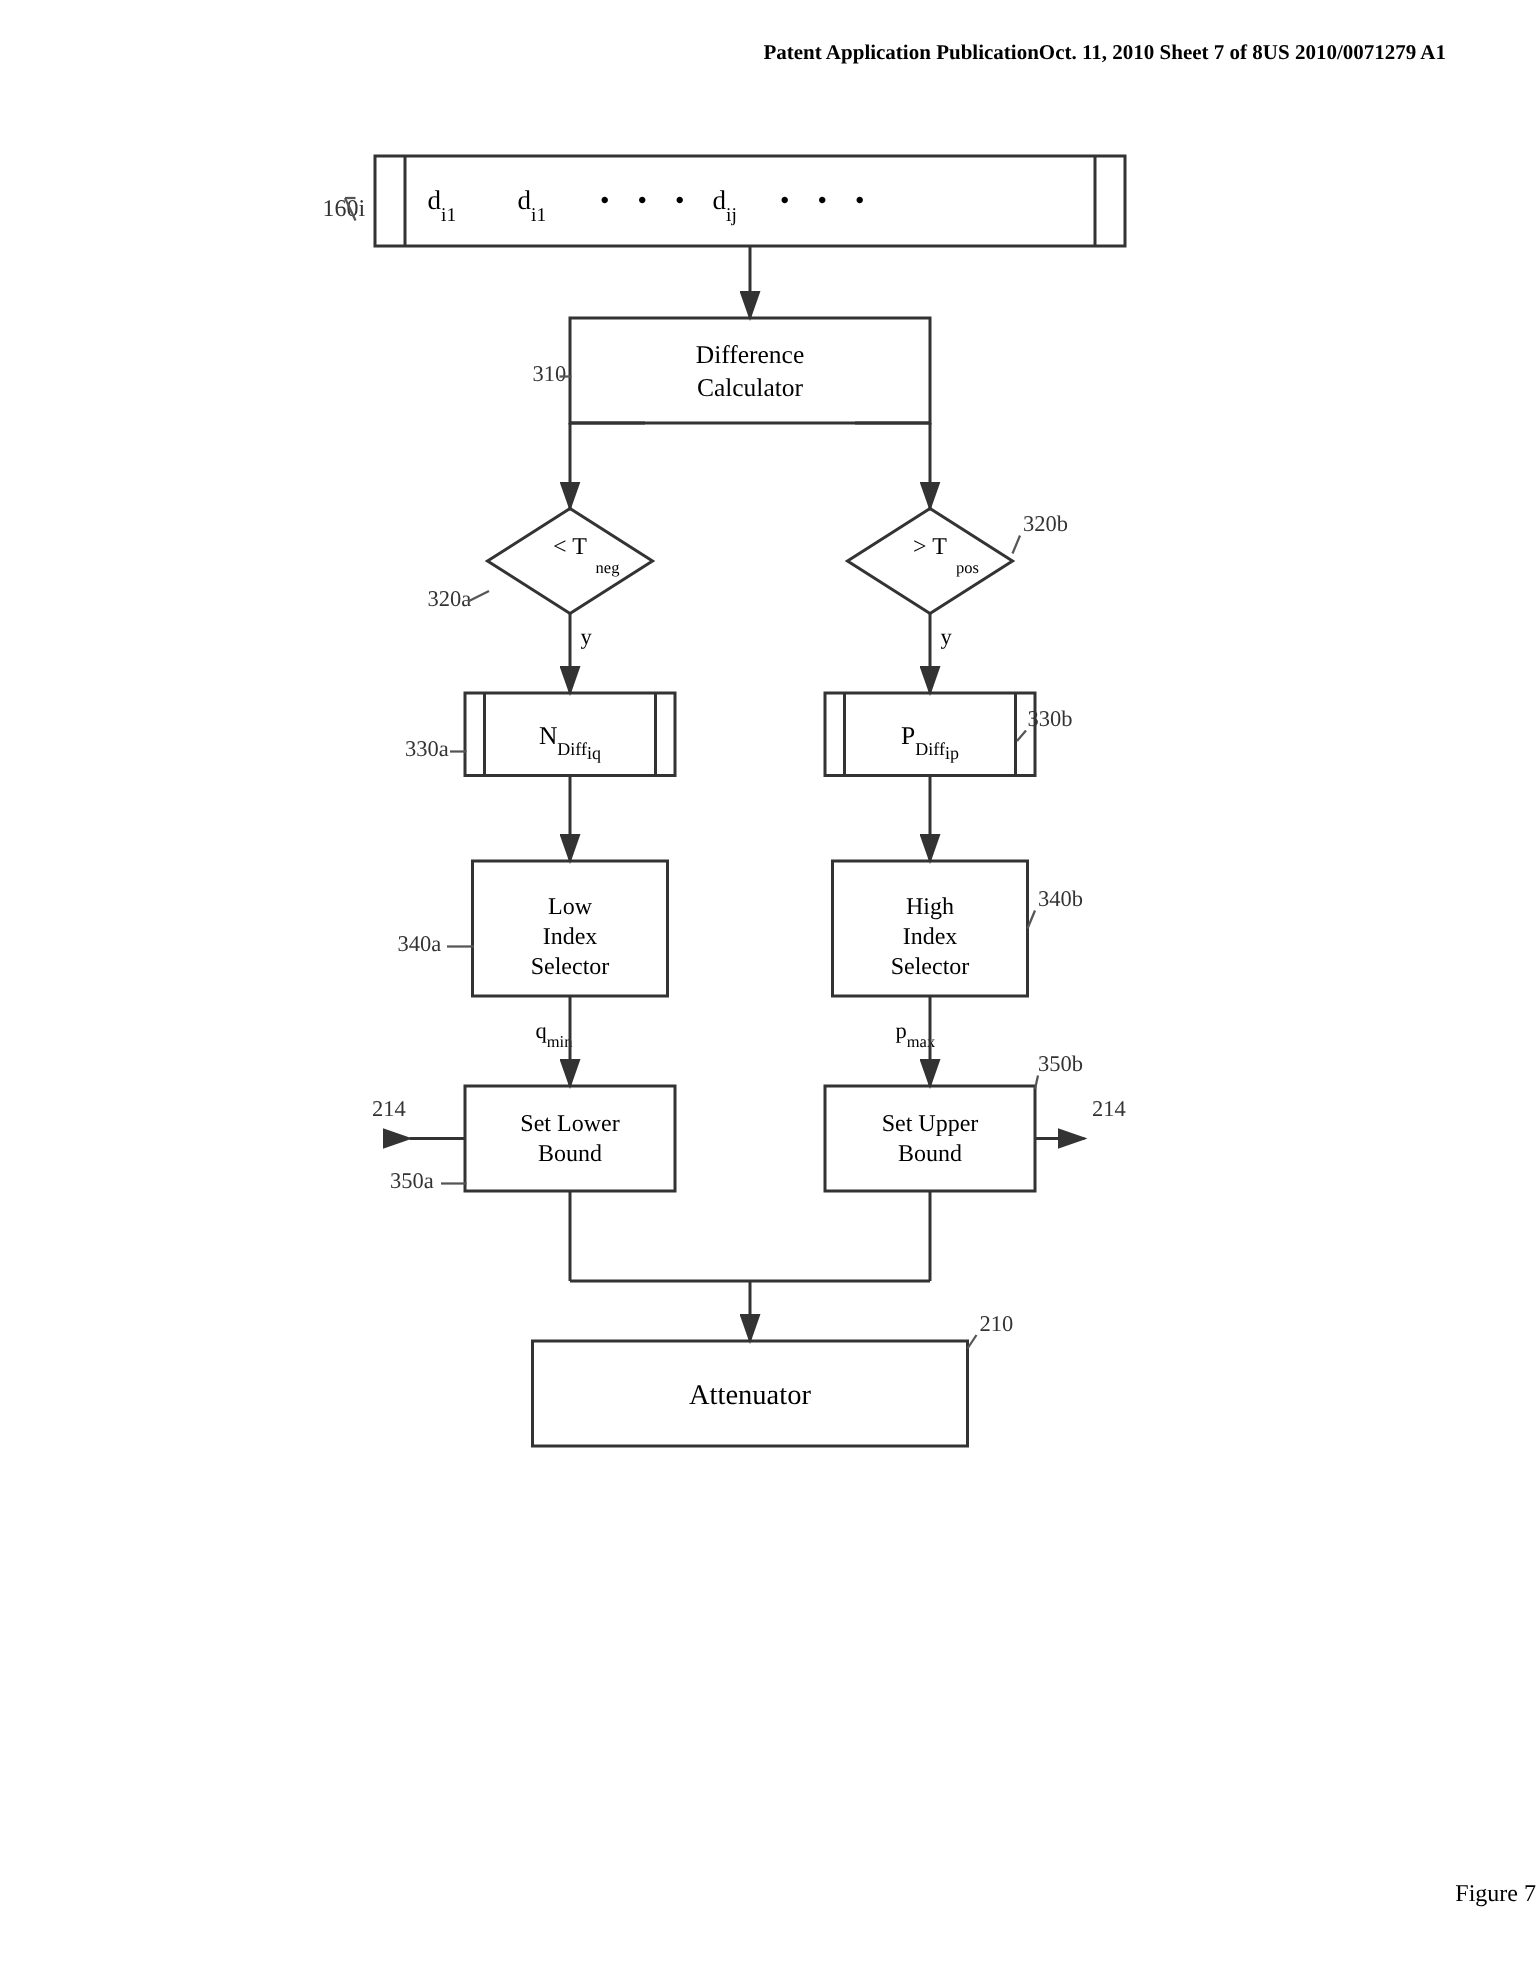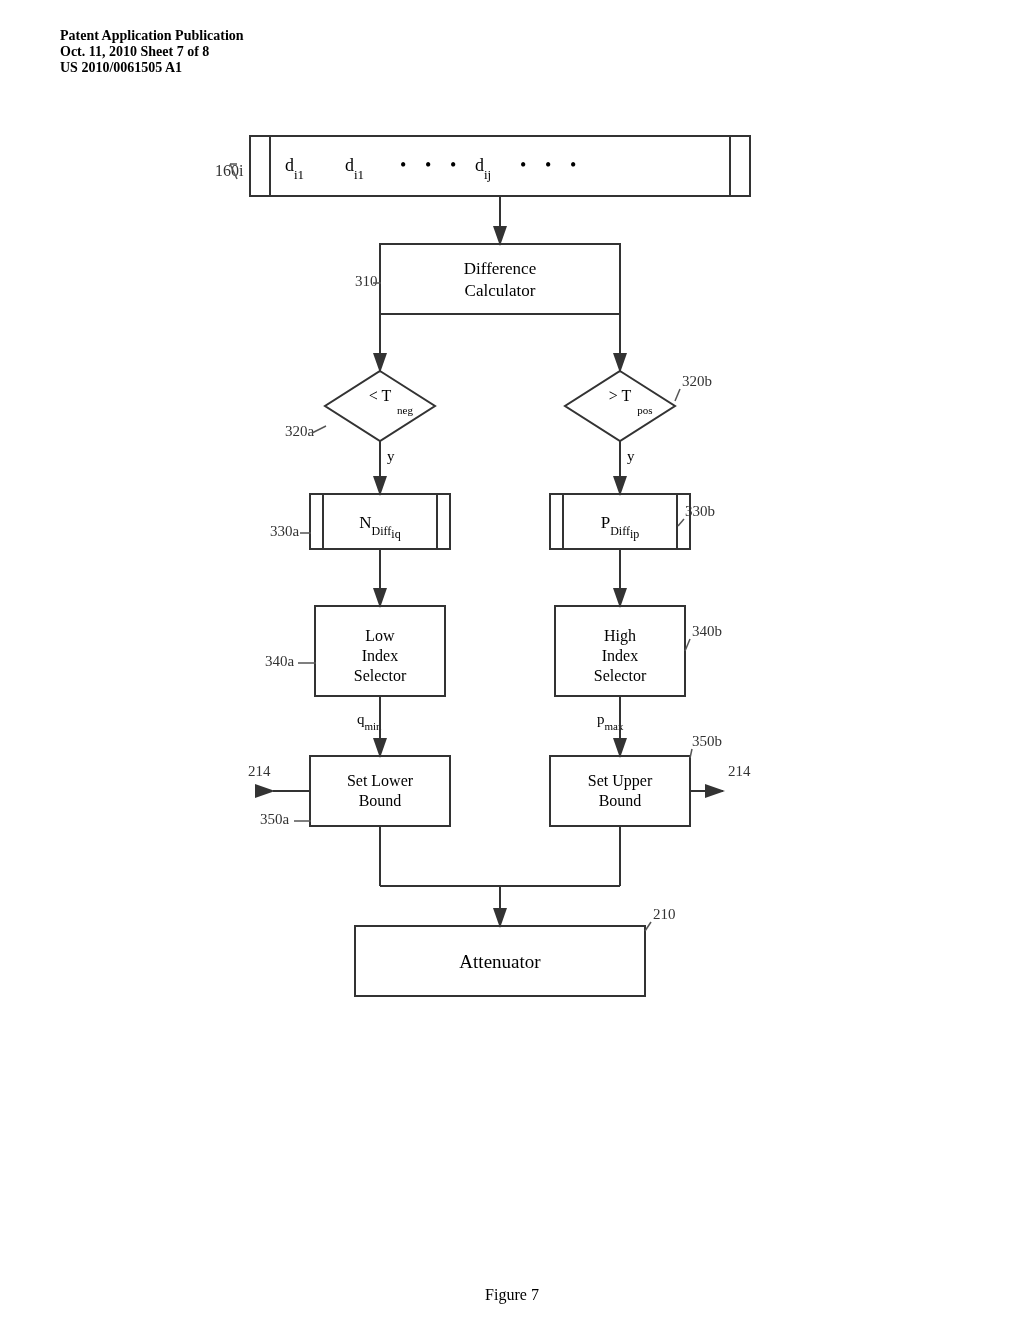--- a/index.html
+++ b/index.html
@@ -10,52 +10,51 @@
       min-height: 1320px;
       position: relative;
     }
 
     .header {
       display: flex;
       justify-content: flex-end;
       padding: 28px 60px 0 60px;
       font-size: 14px;
       font-weight: bold;
-      flex-direction: column;
     }
 
     .diagram-area {
       position: relative;
       width: 100%;
       height: 1200px;
       padding-left: 23px;
     }
 
     .figure-caption {
-      text-align: center;
+      text-align: right;
       font-size: 16px;
       margin-top: 10px;
     }
 
     
     svg.diagram {
       position: absolute;
       top: 0;
       left: 0;
       width: 100%;
       height: 100%;
     }
   </style>
 </head>
 <body>
 
 <div class="header">
   <span>Patent Application Publication</span>
   <span>Oct. 11, 2010  Sheet 7 of 8</span>
-  <span>US 2010/0061505 A1</span>
+  <span>US 2010/0071279 A1</span>
 </div>
 
 <div class="diagram-area">
   <svg class="diagram" viewBox="0 0 1024 1200">
 
     <g>
 
       <text x="215" y="100" font-family="Times New Roman" font-size="16" fill="#333">160i</text>
       <line x1="237" y1="88" x2="230" y2="88" stroke="#555" stroke-width="1.5"></line>
       <line x1="230" y1="88" x2="237" y2="103" stroke="#555" stroke-width="1.5"></line>

